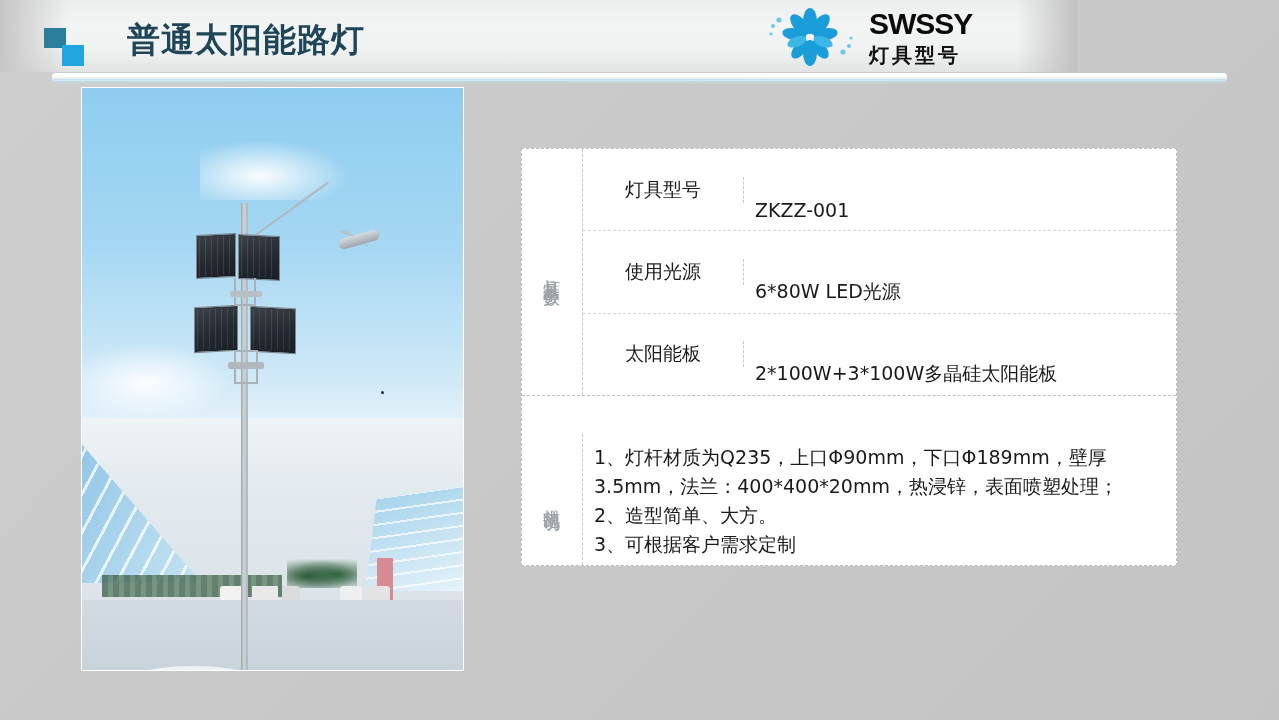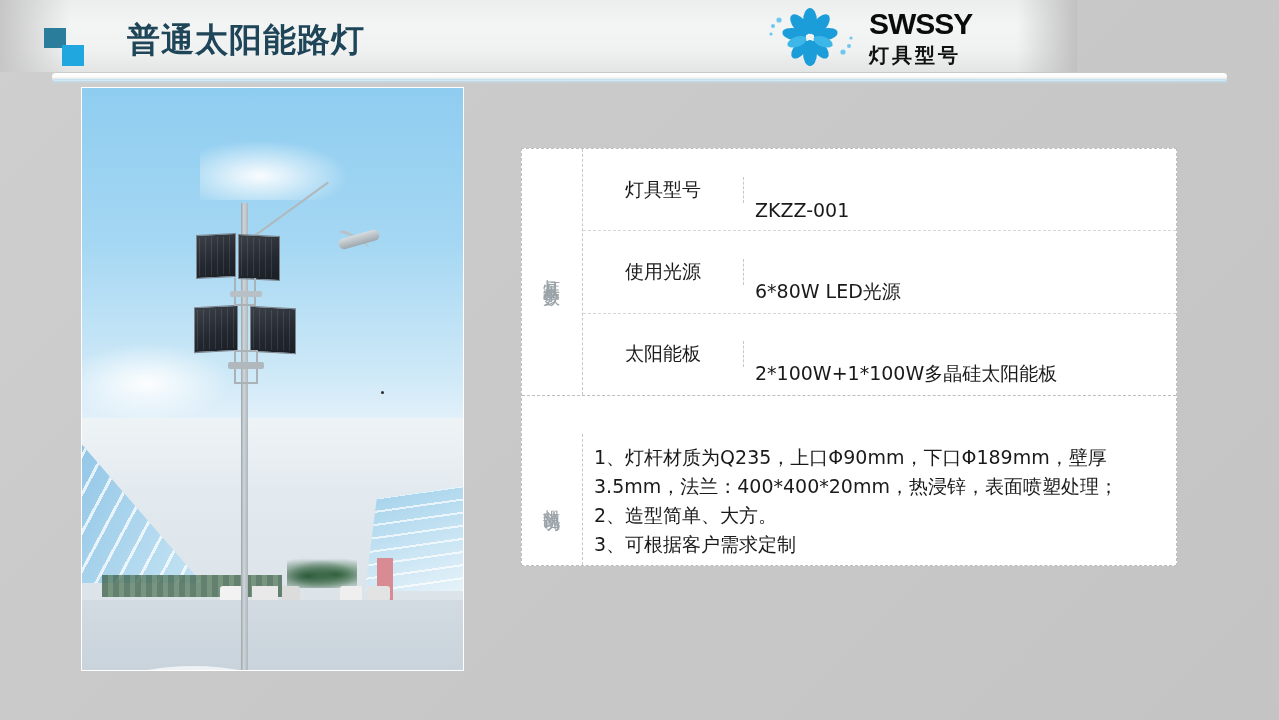--- a/index.html
+++ b/index.html
@@ -358,21 +358,21 @@
         <div class="srow-value">ZKZZ-001</div>
       </div>
 
       <div class="srow">
         <div class="srow-label">使用光源</div>
         <div class="srow-value">6*80W LED光源</div>
       </div>
 
       <div class="srow">
         <div class="srow-label">太阳能板</div>
-        <div class="srow-value">2*100W+1*100W多晶硅太阳能板</div>
+        <div class="srow-value">2*100W+3*100W多晶硅太阳能板</div>
       </div>
 
 
 
     </div>
   </div>
 
   <div class="tbl-bottom">
     <div class="vert-head">规范说明</div>
     <div class="notes">

